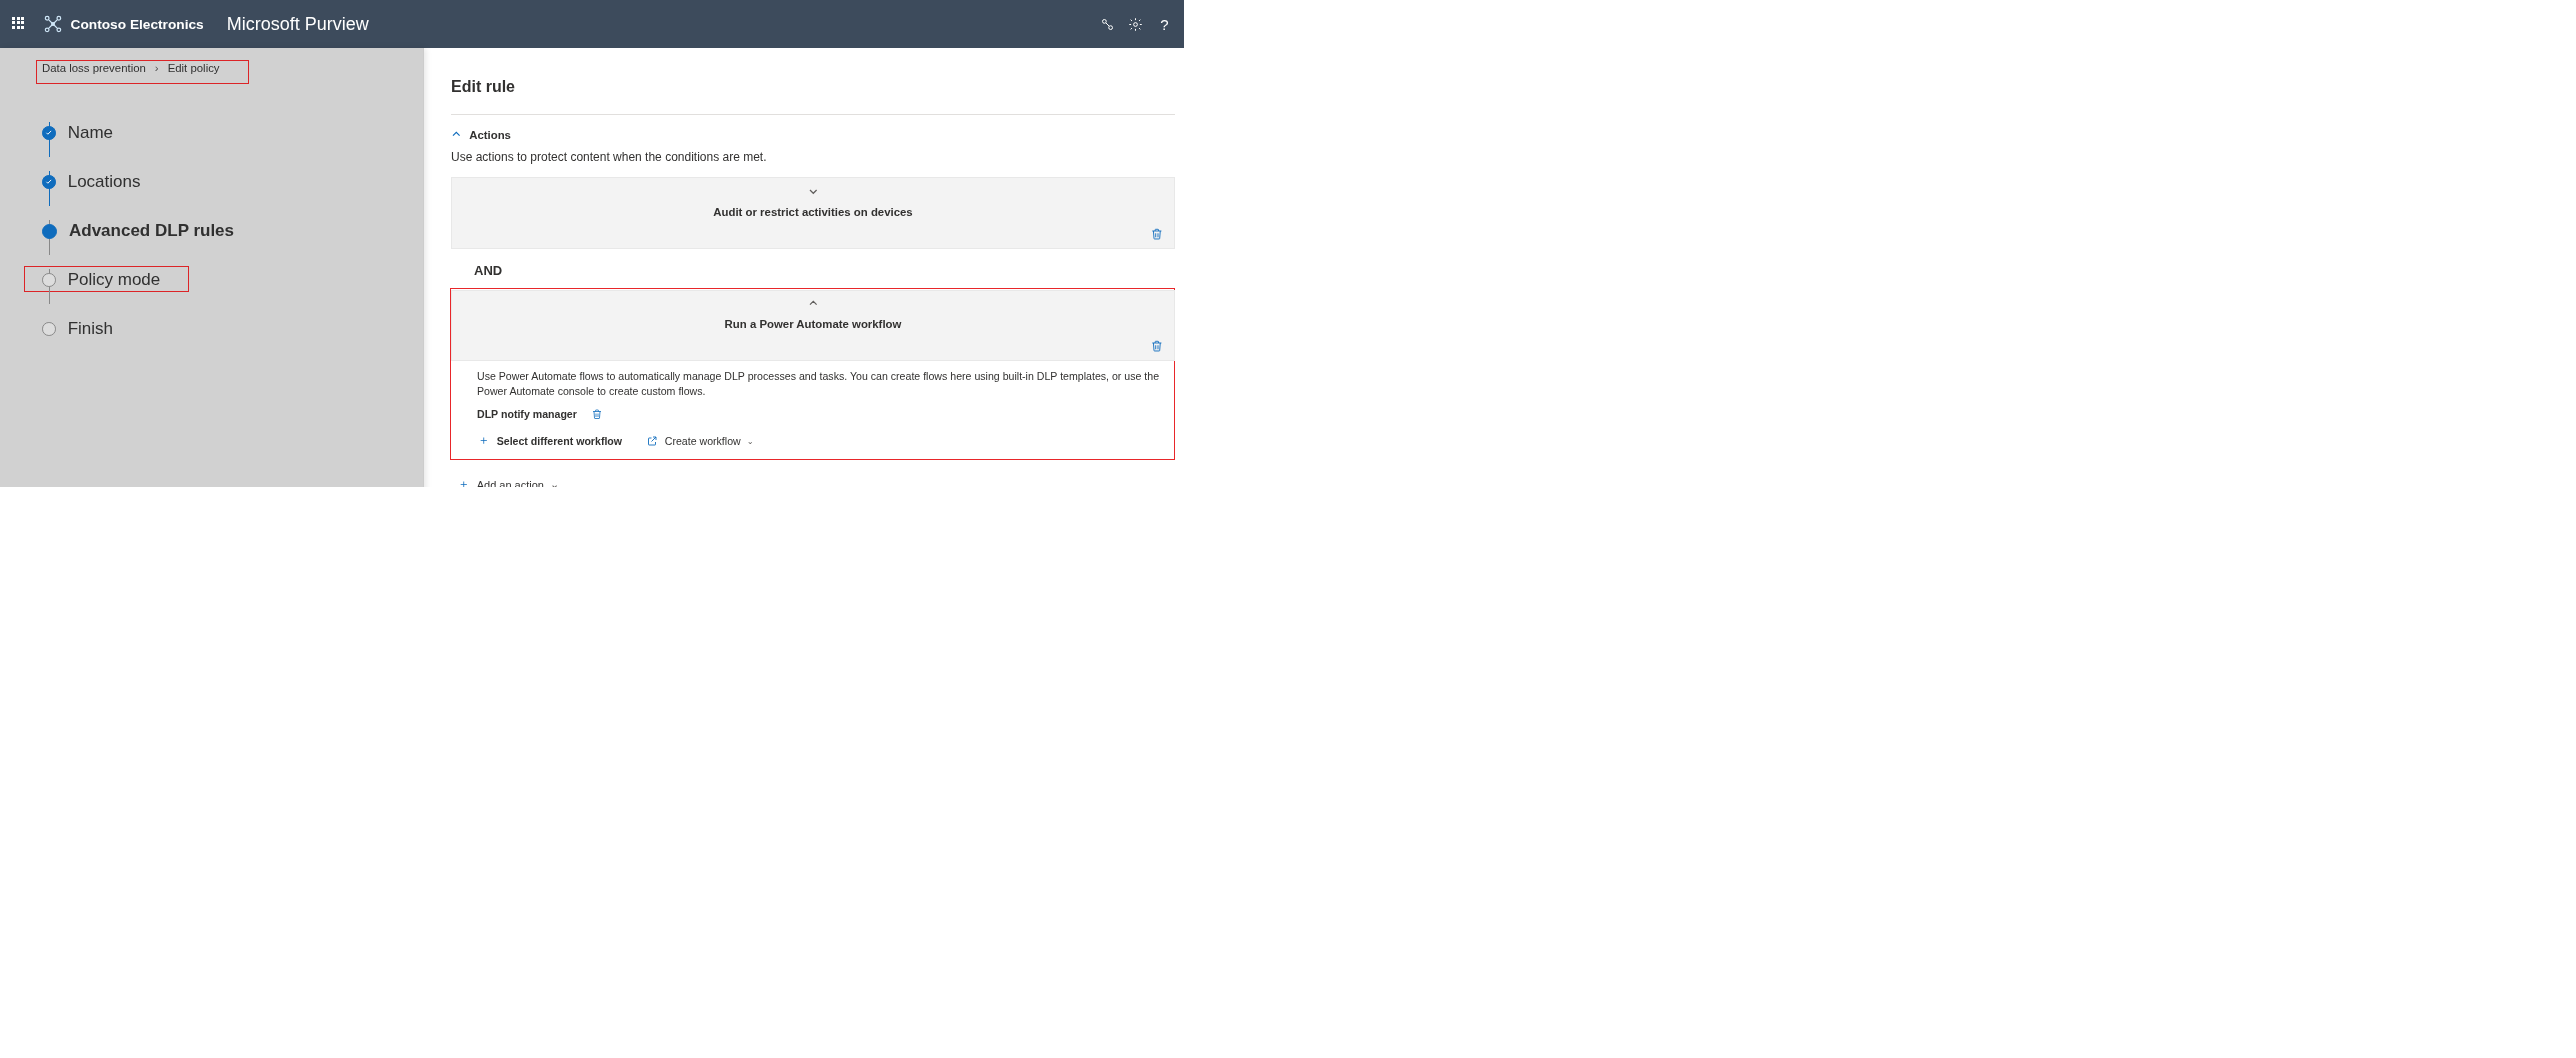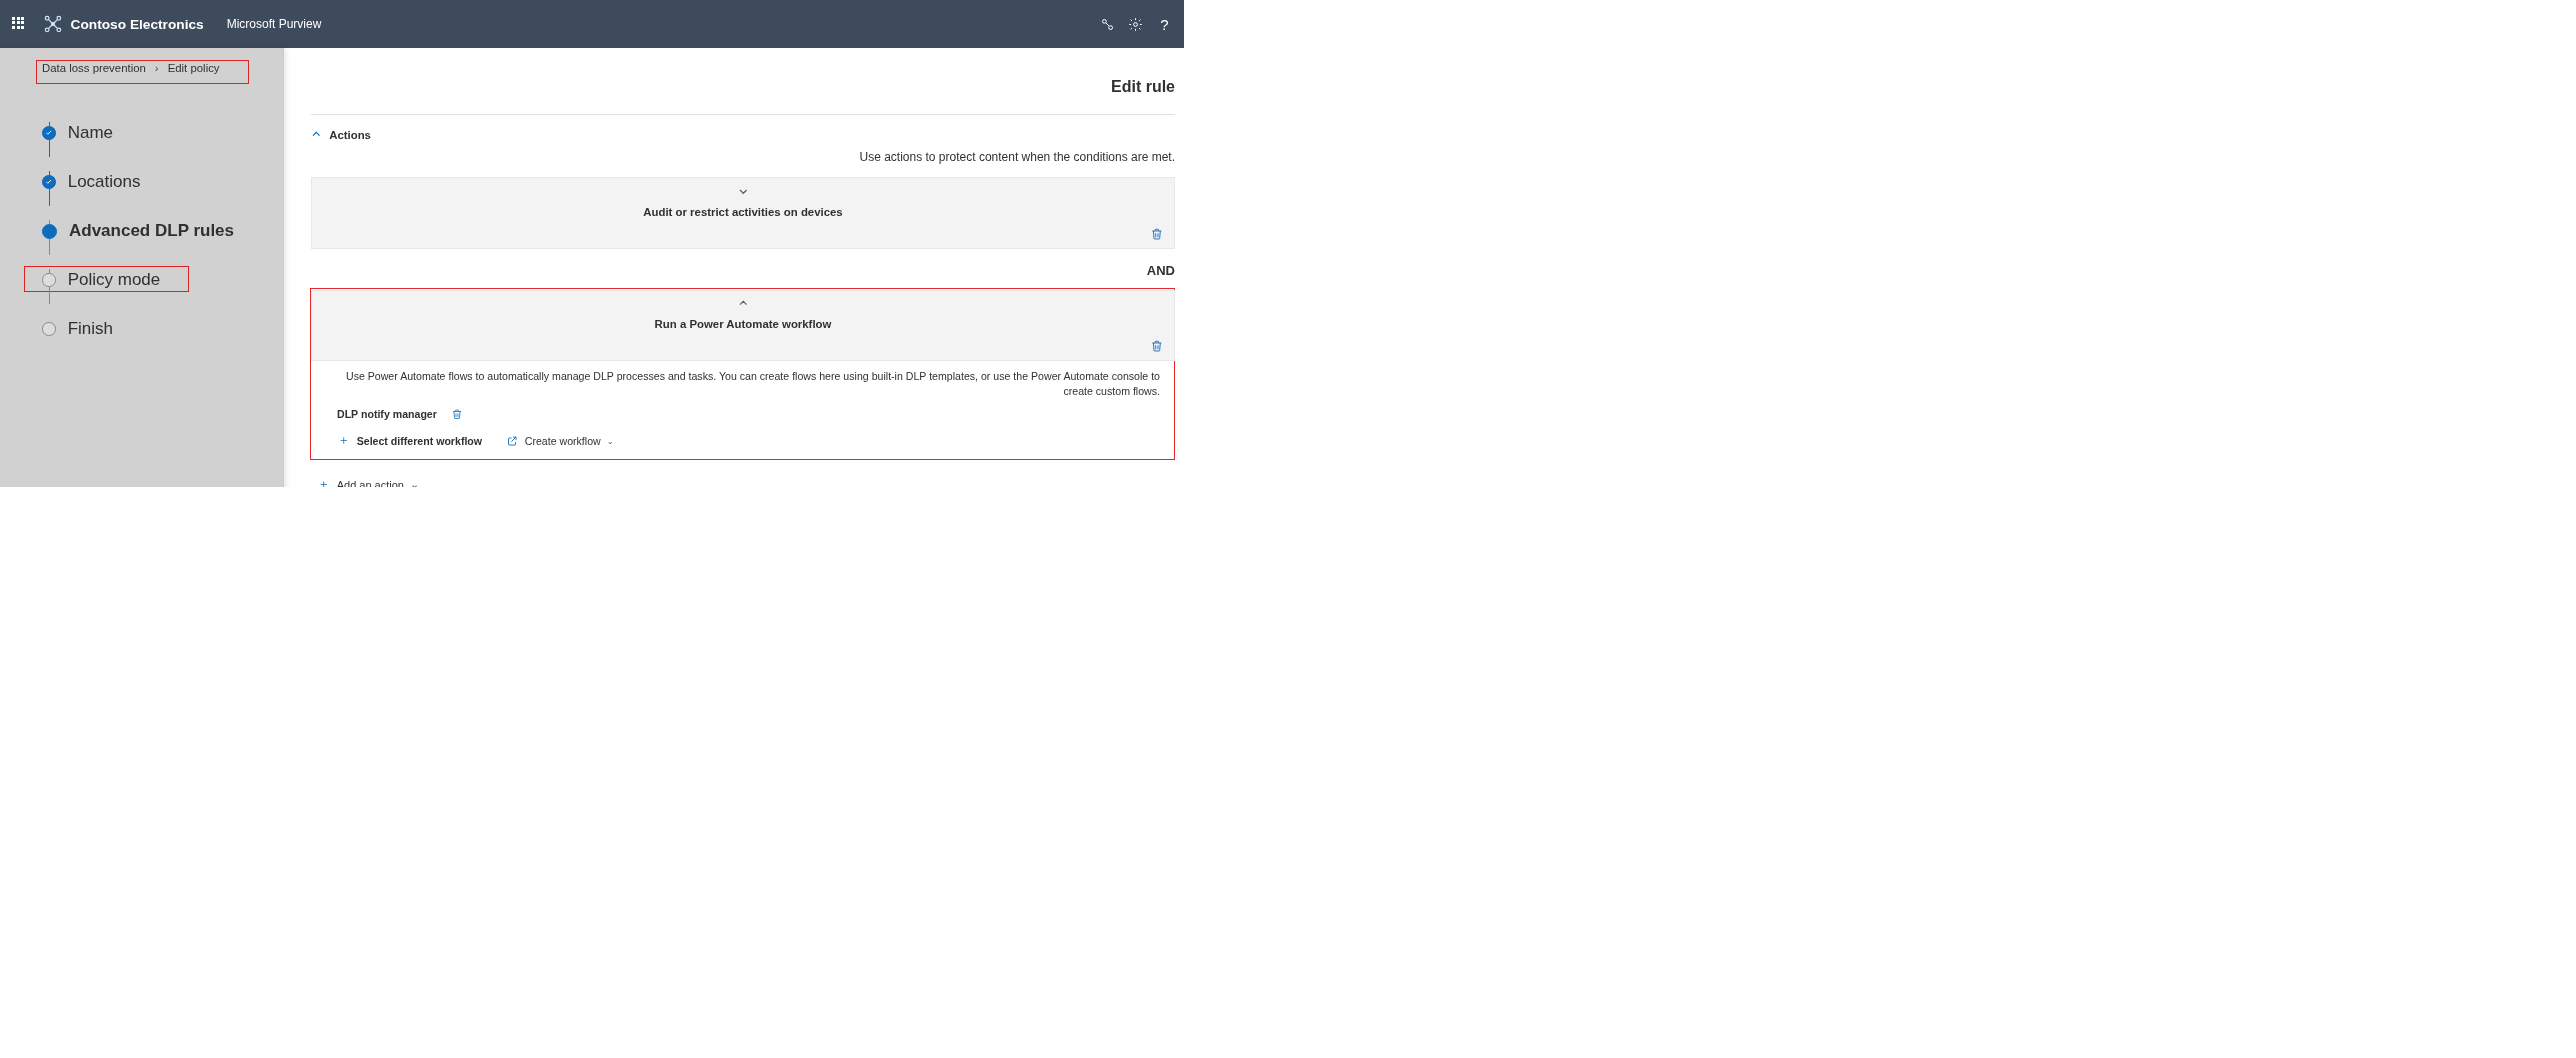--- a/index.html
+++ b/index.html
@@ -26,26 +26,26 @@
     grid-template-columns: repeat(3, 3px);
     grid-template-rows: repeat(3, 3px);
     gap: 1.5px;
     margin-right: 15px;
     cursor: pointer;
   }
   .waffle span { background: #fff; }
   .logo-wrap { display: flex; align-items: center; gap: 7.6px; margin-right: 23px; }
   .logo-icon { width: 21px; height: 21px; display:flex; align-items:center; justify-content:center;}
   .brand { font-size: 13.7px; font-weight: 600; }
-  .product { font-size: 12px; font-weight: 500; }
+  .product { font-size: 18px; font-weight: 500; }
   .header-right { margin-left: auto; display: flex; align-items: center; gap: 13.7px; }
   .hicon { width: 15px; height: 15px; display:flex; align-items:center; justify-content:center; cursor:pointer; color:#fff;}
   .body { display: flex; height: calc(100% - 36px); }
   .sidebar {
-    width: 284px;
+    width: 424px;
     background: #ddd;
     position: relative;
     border-right: 0.8px solid #ccc;
     box-shadow: 1.5px 0 6px rgba(0,0,0,0.10);
   }
   .sidebar-overlay {
     position: absolute; inset:0; background: rgba(0,0,0,0.05);
     pointer-events:none;
   }
   .breadcrumb {
@@ -70,21 +70,21 @@
   .step-circle.done { background:#0f6cbd; border-color:#0f6cbd; }
   .step-circle.done svg { width:7.6px; height:7.6px; color:#fff;}
   .step-circle.current { background:#0f6cbd; border-color:#0f6cbd; width:15px; height:15px; }
   .step-label { font-size:17px; color:#333; }
   .step-label.current { font-weight:600; }
   .step-line {
     position:absolute; left:6.8px; top:13.7px; width:1.5px; height:35px; background:#888; z-index:1;
   }
   .step-line.done { background:#0f6cbd; }
   .step-box { position:absolute; left:23.5px; top:218px; width:165px; height:26px; pointer-events:none;}
-  .main { flex:1; padding: 30px 9px 15px 27px; overflow-y:auto;text-align:right; }
+  .main { flex:1; padding: 30px 9px 15px 27px; overflow-y:auto; }
   .page-title { font-size: 16px; font-weight:600; margin-bottom: 18px; }
   .hr { border-top:0.8px solid #e1dfdd; margin-bottom:13.7px;}
   .section-row { display:flex; align-items:center; gap:7.6px; margin-bottom:9px;}
   .chev-up { color:#0f6cbd; }
   .section-title { font-weight:600; font-size:11.4px;}
   .desc { font-size:12px; color:#323130; margin:7.6px 0 13.7px 0;}
   .action-bar {
     background:#f3f3f3; border:0.8px solid #e8e8e8;
     display:flex; align-items:center; padding:7.6px 10.6px;
     gap:9px; position:relative;flex-direction:column;

